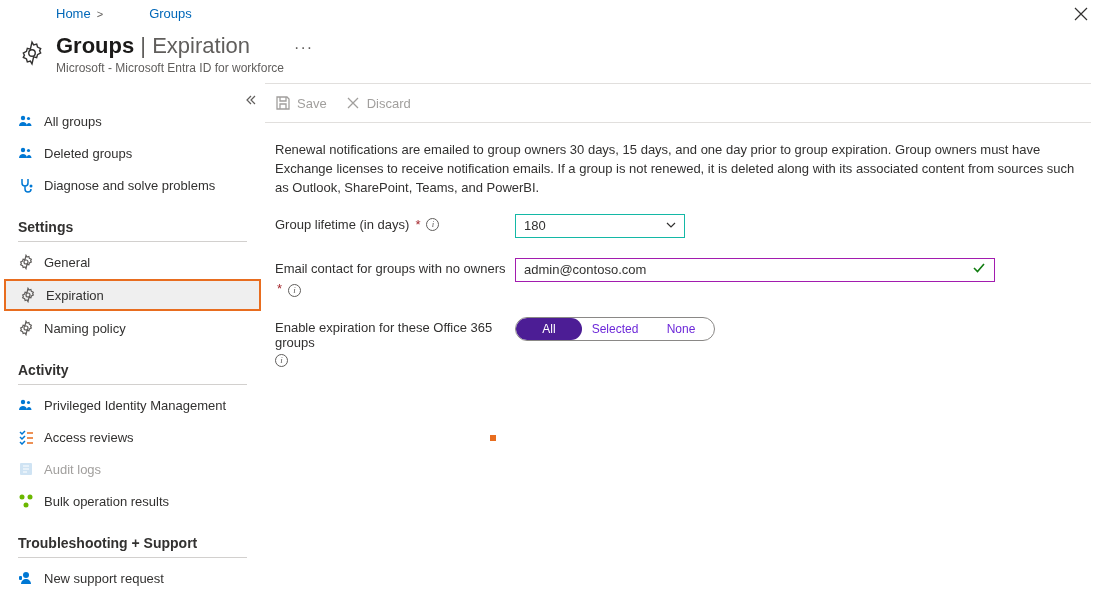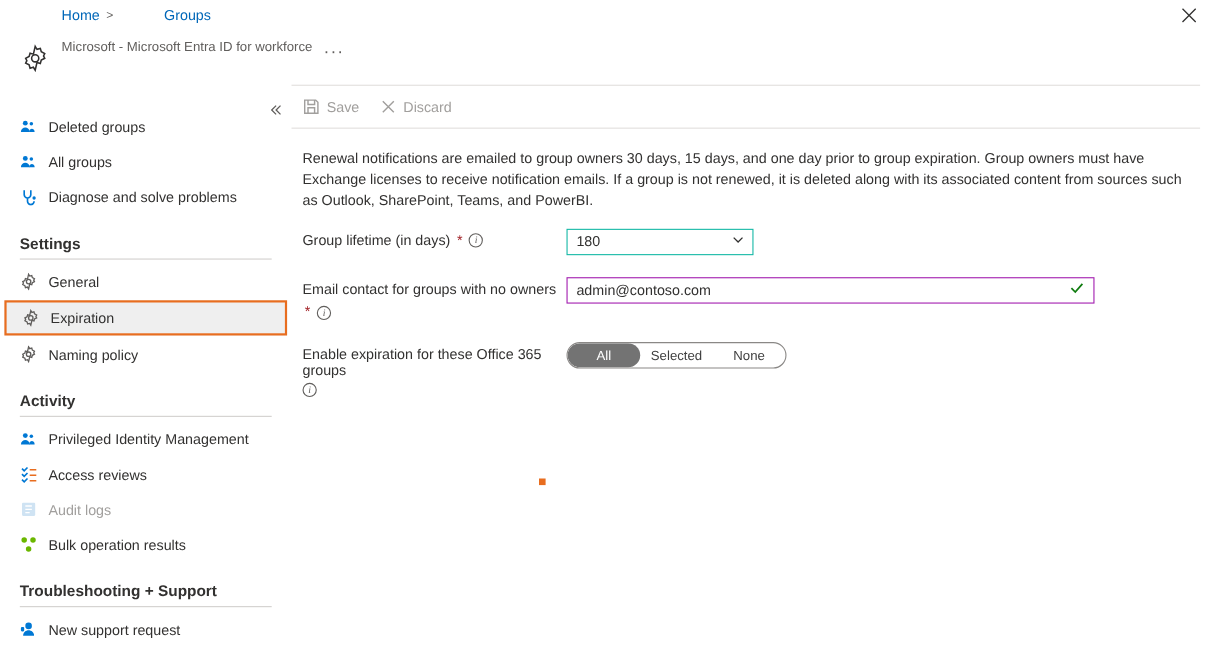--- a/index.html
+++ b/index.html
@@ -235,24 +235,24 @@
     height: 24px;
     width: 200px;
   }
   .seg-item {
     flex: 1;
     display: flex;
     align-items: center;
     justify-content: center;
     font-size: 12px;
     cursor: pointer;
-    color: #404040;
+    color: #6d28d9;
   }
   .seg-item.active {
-    background: #737373;
+    background: #4c1d95;
     color: #fff;
     border-radius: 12px;
   }
 
   .mini-square {
     position: absolute;
     left: 490px;
     top: 435px;
     width: 6px;
     height: 6px;
@@ -275,20 +275,23 @@
 </div>
 
 <div class="page-header">
   <span class="header-icon">
     <svg width="26" height="26" viewBox="0 0 24 24" fill="none" stroke="#323130" stroke-width="1.3">
       <circle cx="12" cy="12" r="3"></circle>
       <path d="M12 2l1.5 2.5 2.8-.8.8 2.8L20 8l-1 2 1 2-2.9 1.5-.8 2.8-2.8-.8L12 22l-1.5-2.5-2.8.8-.8-2.8L4 16l1-2-1-2 2.9-1.5.8-2.8 2.8.8L12 2z"></path>
     </svg>
   </span>
   <div class="header-text">
+    <div>
+      <h1>Groups</h1><h1 class="light"> | </h1><h1 class="light">Expiration</h1>
+    </div>
     <div class="header-sub">Microsoft - Microsoft Entra ID for workforce</div>
   </div>
   <span class="header-ellipsis">···</span>
 </div>
 
 <span class="collapse-chevron">
   <svg width="12" height="12" viewBox="0 0 12 12">
       <path d="M6 2L2 6l4 4M10 2L6 6l4 4" stroke="#605e5c" stroke-width="1.2" fill="none"></path>
     </svg>
 </span>
@@ -298,33 +301,33 @@
 
     <div class="nav-item">
       <span class="nav-icon">
         <svg width="16" height="16" viewBox="0 0 16 16">
             <circle cx="5" cy="5" r="2.2" fill="#0078d4"></circle>
             <circle cx="10.5" cy="5.5" r="1.6" fill="#0078d4"></circle>
             <path d="M1 13c0-2.5 2-4 4-4s4 1.5 4 4" fill="#0078d4"></path>
             <path d="M8.5 13c0-2 1.5-3 2.5-3s2.5 1 2.5 3" fill="#0078d4"></path>
           </svg>
       </span>
-      <span>Deleted groups</span>
+      <span>All groups</span>
     </div>
 
     <div class="nav-item">
       <span class="nav-icon">
         <svg width="16" height="16" viewBox="0 0 16 16">
             <circle cx="5" cy="5" r="2.2" fill="#0078d4"></circle>
             <circle cx="10.5" cy="5.5" r="1.6" fill="#0078d4"></circle>
             <path d="M1 13c0-2.5 2-4 4-4s4 1.5 4 4" fill="#0078d4"></path>
             <path d="M8.5 13c0-2 1.5-3 2.5-3s2.5 1 2.5 3" fill="#0078d4"></path>
           </svg>
       </span>
-      <span>All groups</span>
+      <span>Deleted groups</span>
     </div>
 
     <div class="nav-item">
       <span class="nav-icon">
         <svg width="16" height="16" viewBox="0 0 16 16">
             <path d="M4 2v4a3 3 0 006 0V2M7 9v3a3 3 0 003 3 3 3 0 003-3" stroke="#0078d4" stroke-width="1.5" fill="none"></path>
             <circle cx="13" cy="9" r="1.5" fill="#0078d4"></circle>
           </svg>
       </span>
       <span>Diagnose and solve problems</span>

